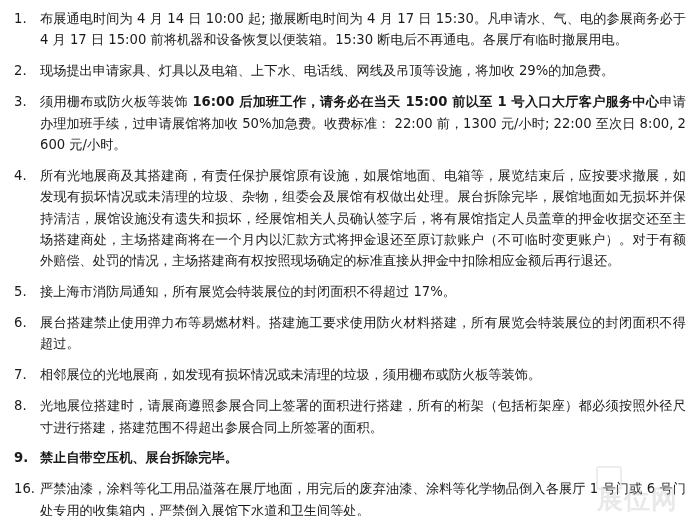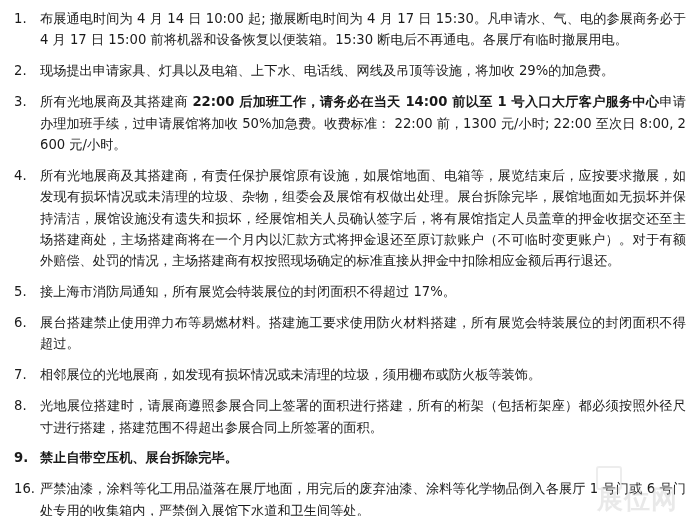--- a/index.html
+++ b/index.html
@@ -97,21 +97,21 @@
       <li class="item">
         <span class="num">1.</span>
         <span class="txt">布展通电时间为 4 月 14 日 10:00 起; 撤展断电时间为 4 月 17 日 15:30。凡申请水、气、电的参展商务必于 4 月 17 日 15:00 前将机器和设备恢复以便装箱。15:30 断电后不再通电。各展厅有临时撤展用电。</span>
       </li>
       <li class="item">
         <span class="num">2.</span>
         <span class="txt">现场提出申请家具、灯具以及电箱、上下水、电话线、网线及吊顶等设施，将加收 29%的加急费。</span>
       </li>
       <li class="item">
         <span class="num">3.</span>
-        <span class="txt"><span>所有光地展商及其搭建商 </span><span class="b">22:00 后加班工作，请务必在当天 14:00 前以至 1 号入口大厅客户服务中心</span><span>申请办理加班手续，过申请展馆将加收 50%加急费。收费标准： 22:00 前，1300 元/小时; 22:00 至次日 8:00, 2600 元/小时。</span></span>
+        <span class="txt"><span>须用栅布或防火板等装饰 </span><span class="b">16:00 后加班工作，请务必在当天 15:00 前以至 1 号入口大厅客户服务中心</span><span>申请办理加班手续，过申请展馆将加收 50%加急费。收费标准： 22:00 前，1300 元/小时; 22:00 至次日 8:00, 2600 元/小时。</span></span>
       </li>
       <li class="item">
         <span class="num">4.</span>
         <span class="txt">所有光地展商及其搭建商，有责任保护展馆原有设施，如展馆地面、电箱等，展览结束后，应按要求撤展，如发现有损坏情况或未清理的垃圾、杂物，组委会及展馆有权做出处理。展台拆除完毕，展馆地面如无损坏并保持清洁，展馆设施没有遗失和损坏，经展馆相关人员确认签字后，将有展馆指定人员盖章的押金收据交还至主场搭建商处，主场搭建商将在一个月内以汇款方式将押金退还至原订款账户（不可临时变更账户）。对于有额外赔偿、处罚的情况，主场搭建商有权按照现场确定的标准直接从押金中扣除相应金额后再行退还。</span>
       </li>
       <li class="item">
         <span class="num">5.</span>
         <span class="txt">接上海市消防局通知，所有展览会特装展位的封闭面积不得超过 17%。</span>
       </li>
       <li class="item">

